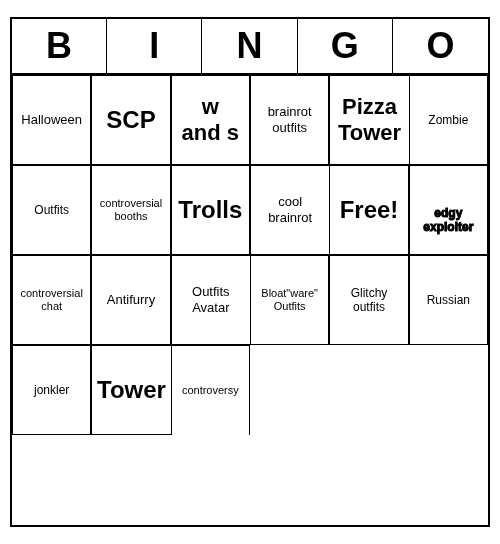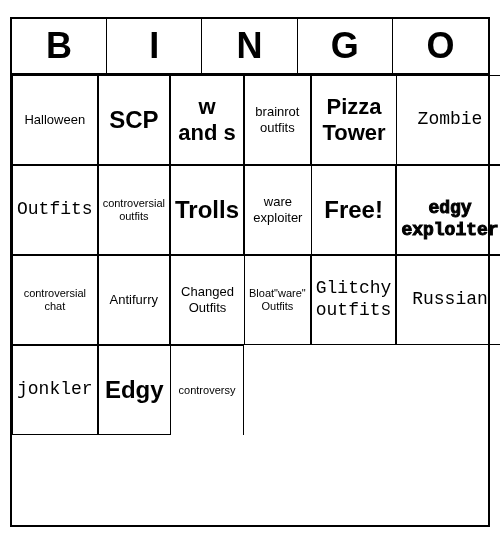--- a/index.html
+++ b/index.html
@@ -50,21 +50,21 @@
       border-right: none;
     }
     .bingo-cell:nth-child(n+21) {
       border-bottom: none;
     }
     .cell-text {
       line-height: 1.2;
     }
     .size-xl { font-size: 24px; font-weight: bold; }
     .size-lg { font-size: 22px; font-weight: bold; }
-    .size-md { font-size: 18px; font-family: Liberation Mono, monospace; }
+    .size-md { font-size: 12px; }
     .size-sm { font-size: 13px; }
     .size-xs { font-size: 11px; }
     .bold-outline {
       font-weight: 900;
       margin-top: 20px;
       -webkit-text-stroke: 1px #000;
     }
   </style>
 </head>
 <body>
@@ -93,55 +93,55 @@
       <div class="bingo-cell">
         <span class="cell-text size-lg">Pizza Tower</span>
       </div>
       <div class="bingo-cell">
         <span class="cell-text size-md">Zombie</span>
       </div>
       <div class="bingo-cell">
         <span class="cell-text size-md">Outfits</span>
       </div>
       <div class="bingo-cell">
-        <span class="cell-text size-xs">controversial outfits</span>
+        <span class="cell-text size-xs">controversial booths</span>
       </div>
       <div class="bingo-cell">
         <span class="cell-text size-xl">Trolls</span>
       </div>
       <div class="bingo-cell">
-        <span class="cell-text size-sm">ware exploiter</span>
+        <span class="cell-text size-sm">cool brainrot</span>
       </div>
       <div class="bingo-cell">
         <span class="cell-text size-xl">Free!</span>
       </div>
       <div class="bingo-cell">
         <span class="cell-text size-md bold-outline">edgy exploiter</span>
       </div>
       <div class="bingo-cell">
         <span class="cell-text size-xs">controversial chat</span>
       </div>
       <div class="bingo-cell">
         <span class="cell-text size-sm">Antifurry</span>
       </div>
       <div class="bingo-cell">
-        <span class="cell-text size-sm">Changed Outfits</span>
+        <span class="cell-text size-sm">Outfits Avatar</span>
       </div>
       <div class="bingo-cell">
         <span class="cell-text size-xs">Bloat"ware" Outfits</span>
       </div>
       <div class="bingo-cell">
         <span class="cell-text size-md">Glitchy outfits</span>
       </div>
       <div class="bingo-cell">
         <span class="cell-text size-md">Russian</span>
       </div>
       <div class="bingo-cell">
         <span class="cell-text size-md">jonkler</span>
       </div>
       <div class="bingo-cell">
-        <span class="cell-text size-xl">Edgy</span>
+        <span class="cell-text size-xl">Tower</span>
       </div>
       <div class="bingo-cell">
         <span class="cell-text size-xs">controversy</span>
       </div>
     </div>
 </div>
 
 </body></html>

